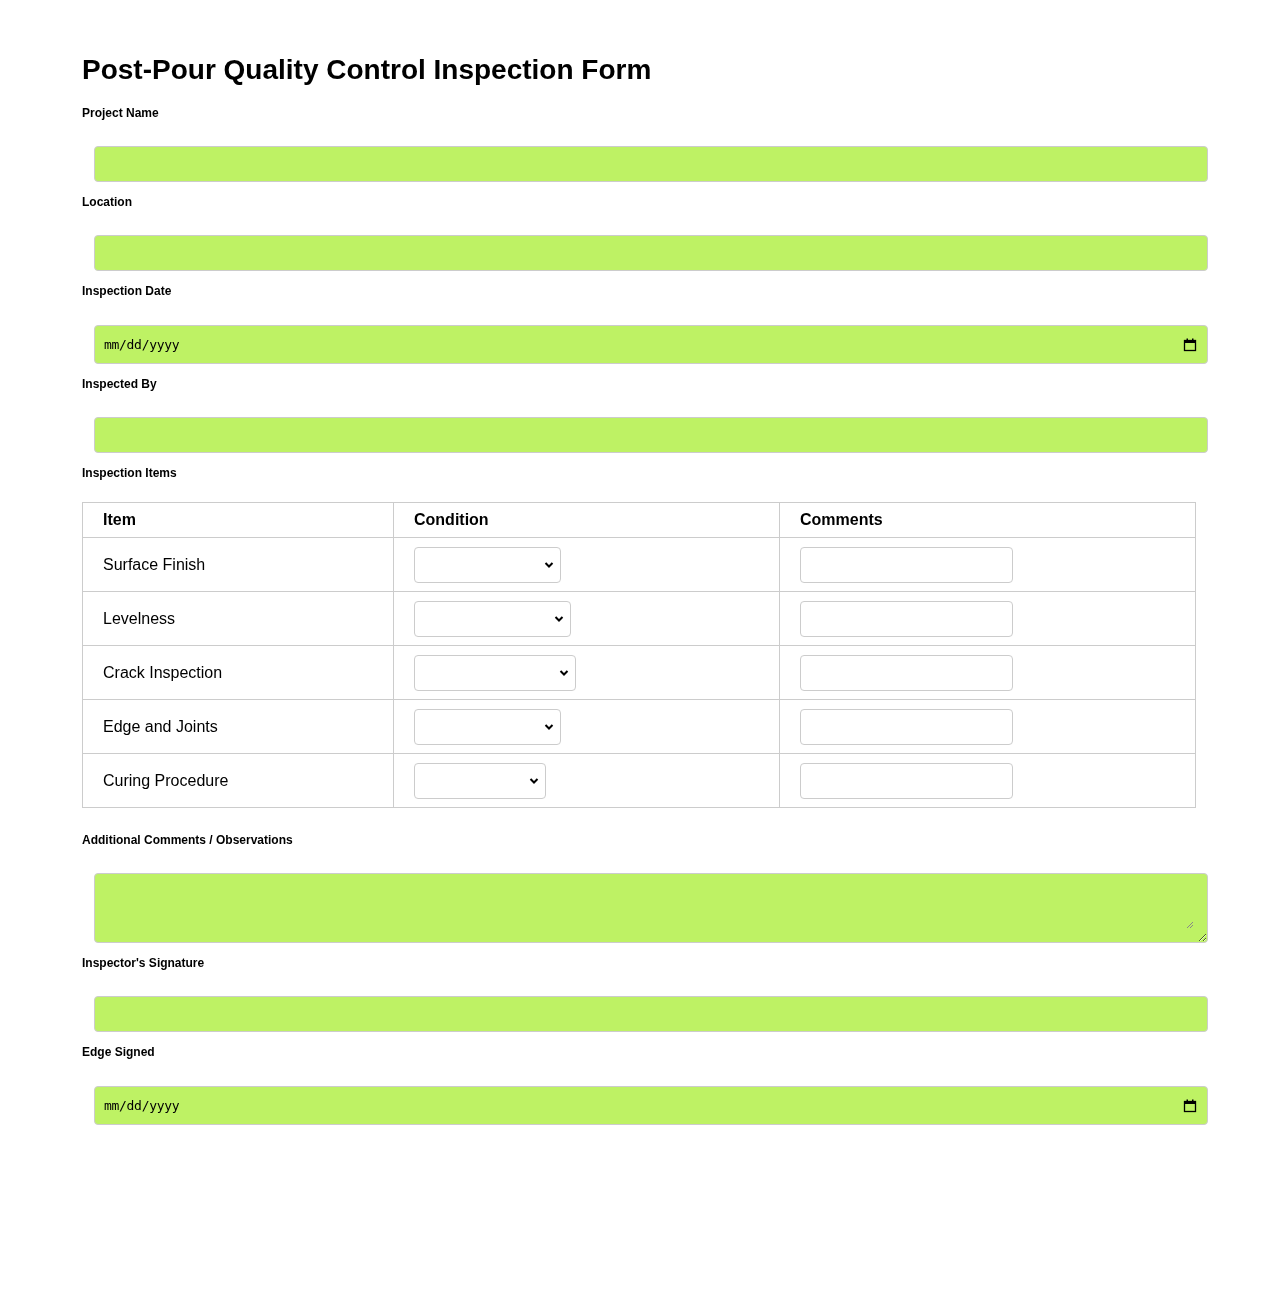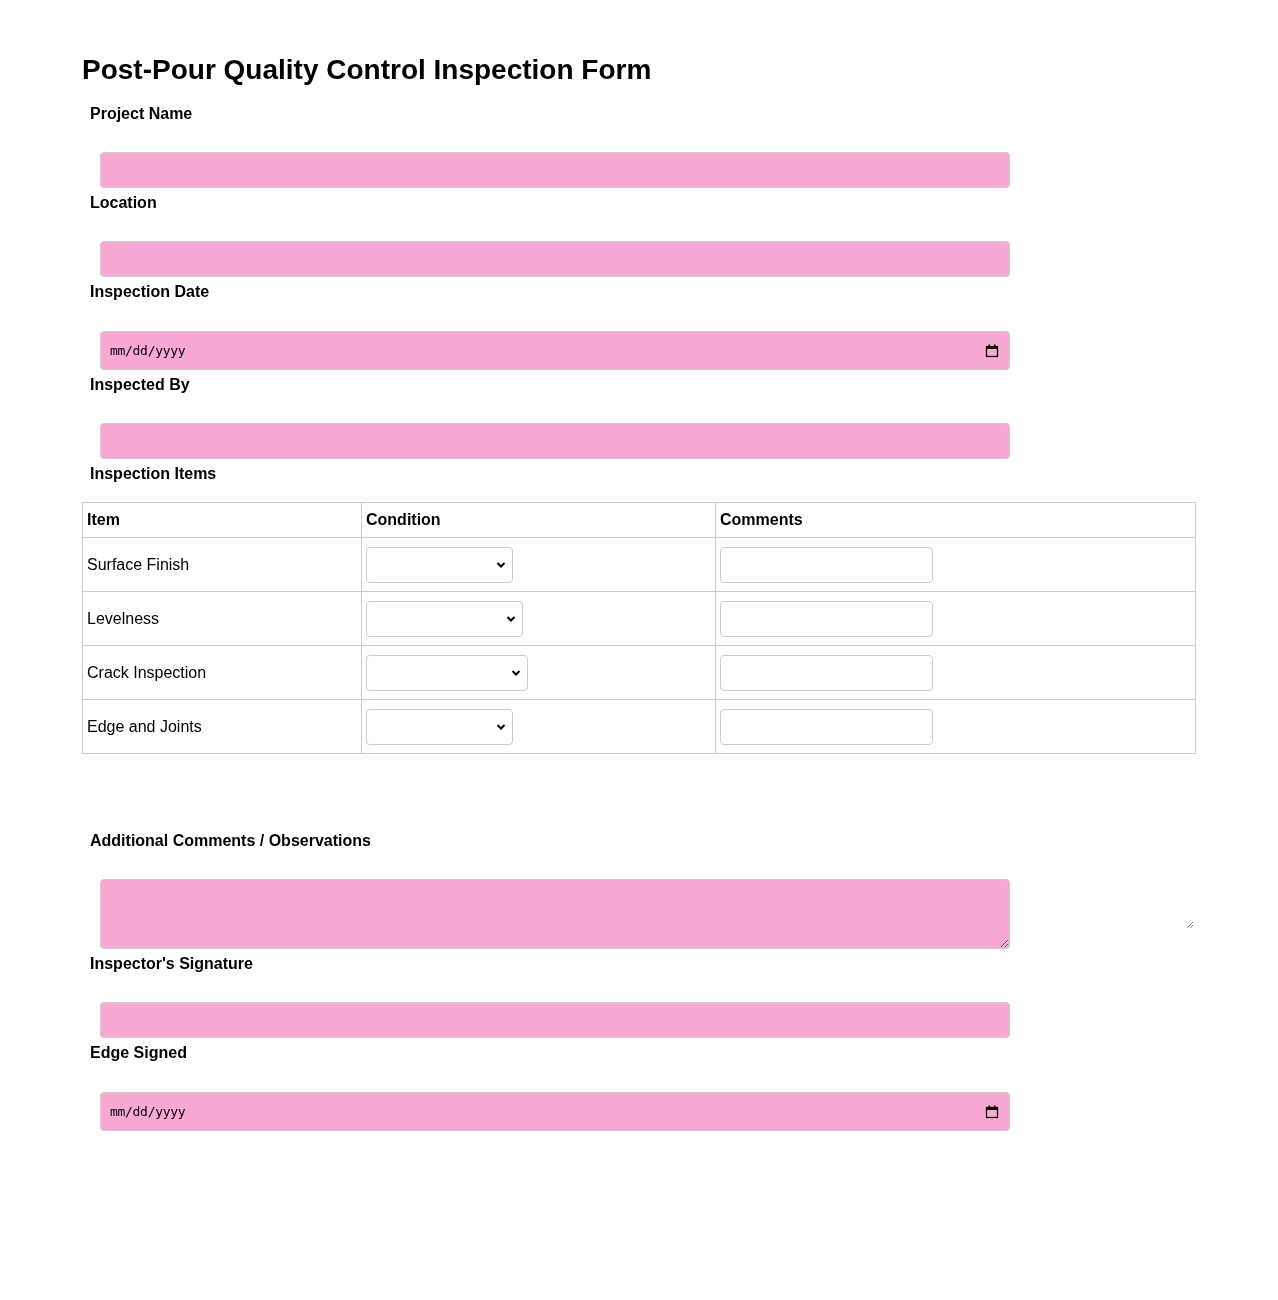--- a/index.html
+++ b/index.html
@@ -21,38 +21,38 @@
       font-weight: bold;
       margin: 0;
       position: absolute;
       top: 51px;
       left: 0;
       line-height: 38px;
       white-space: nowrap;
     }
     .lbl {
       position: absolute;
-      left: 8px;
-      font-size: 16px;
+      left: 0;
+      font-size: 12px;
       font-weight: bold;
       line-height: 19px;
       white-space: nowrap;
     }
     .field {
       position: absolute;
       left: 0;
-      width: 910px;
+      width: 1114px;
       box-sizing: border-box;
       border: 1px solid #cccccc;
       border-radius: 4px;
-      background: #f9a8d4;
+      background: #bef264;
       font-family: "Liberation Sans", sans-serif;
       font-size: 14px;
       padding: 0 8px;
-      margin: 18px;
+      margin: 12px;
       outline: none;
     }
     .text-field { height: 36px; }
     .date-field {
       height: 39px;
       display: flex;
       align-items: center;
       justify-content: space-between;
       padding: 0 10px 0 9px;
     }
@@ -83,21 +83,21 @@
       position: absolute;
       left: 0;
       top: 502px;
       width: 1114px;
       border-collapse: collapse;
       font-size: 16px;
     }
     table.items th, table.items td {
       border: 1px solid #cccccc;
       text-align: left;
-      padding: 0 4px;
+      padding: 0 20px;
       vertical-align: middle;
     }
     table.items th { height: 34px; font-weight: bold; }
     table.items td { height: 53px; }
     .col-item { width: 270px; }
     .col-cond { width: 345px; }
     .sel {
       height: 36px;
       box-sizing: border-box;
       border: 1px solid #cccccc;
@@ -198,20 +198,33 @@
           </div>
         </td>
         <td>
           <input type="text" class="cmt" value="" style="">
         </td>
       </tr>
       <tr>
         <td>Edge and Joints</td>
         <td>
           <div class="sel" style="width:147px;">
+            <svg class="chev" viewBox="0 0 10 8">
+                <path d="M1.5 2 L5 5.5 L8.5 2" fill="none" stroke="#000" stroke-width="2"></path>
+              </svg>
+          </div>
+        </td>
+        <td>
+          <input type="text" class="cmt" value="" style="">
+        </td>
+      </tr>
+      <tr>
+        <td>Curing Procedure</td>
+        <td>
+          <div class="sel" style="width:132px;">
             <svg class="chev" viewBox="0 0 10 8">
                 <path d="M1.5 2 L5 5.5 L8.5 2" fill="none" stroke="#000" stroke-width="2"></path>
               </svg>
           </div>
         </td>
         <td>
           <input type="text" class="cmt" value="" style="">
         </td>
       </tr>
     </tbody>

